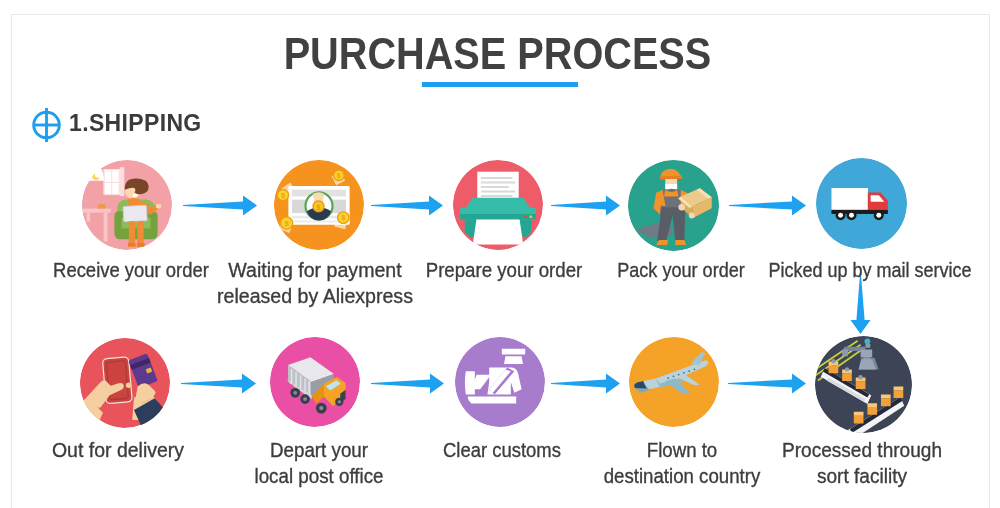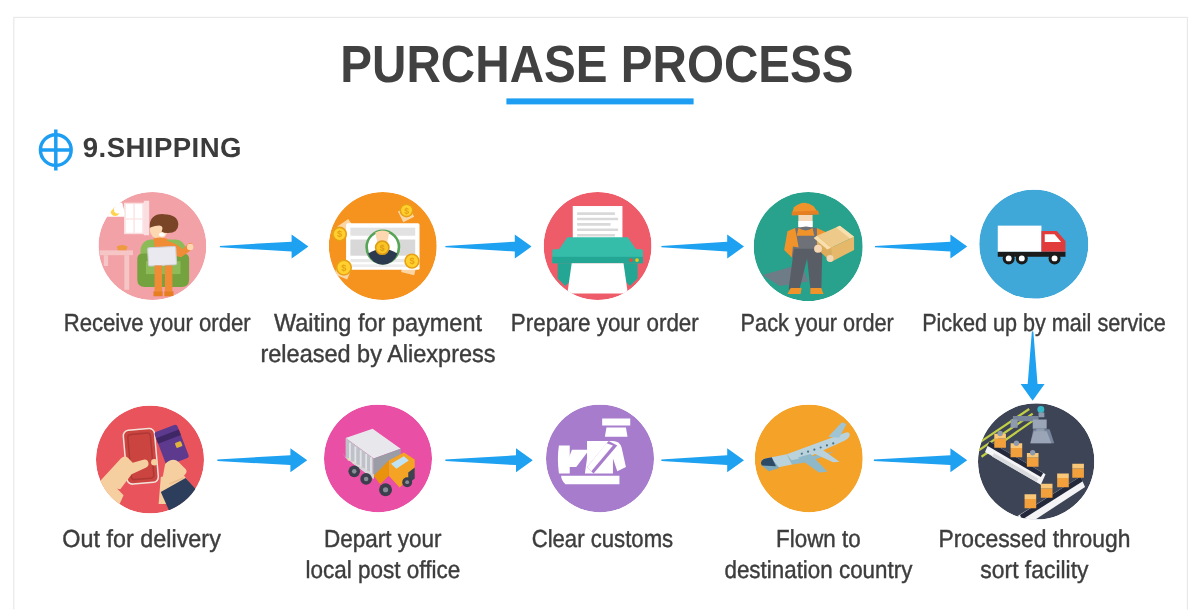--- a/index.html
+++ b/index.html
@@ -16,21 +16,21 @@
 <body>
 <div class="frame"></div>
 <div class="title"><span>PURCHASE PROCESS</span></div>
 <div class="underline"></div>
 
 <svg class="circ" style="left:31px;top:106px" width="32" height="38" viewBox="0 0 32 38">
   <circle cx="15.5" cy="19" r="12.8" fill="none" stroke="#1d9ef2" stroke-width="2.9"></circle>
   <line x1="15.5" y1="2" x2="15.5" y2="36" stroke="#1d9ef2" stroke-width="2.9"></line>
   <line x1="3.3" y1="19" x2="27.7" y2="19" stroke="#1d9ef2" stroke-width="2.9"></line>
 </svg>
-<div class="shiplabel">9.SHIPPING</div>
+<div class="shiplabel">1.SHIPPING</div>
 
 <svg class="circ" style="left:82px;top:160px" width="90" height="90" viewBox="0 0 100 100">
   <defs>
       <clipPath id="cp1">
         <circle cx="50" cy="50" r="50"></circle>
       </clipPath>
     </defs>
   <g clip-path="url(#cp1)">
     <circle cx="50" cy="50" r="50" fill="#f2a1a6"></circle>
     <path d="M8 10 h14 l3.5 13 h-20 Z" fill="#ffffff"></path>

